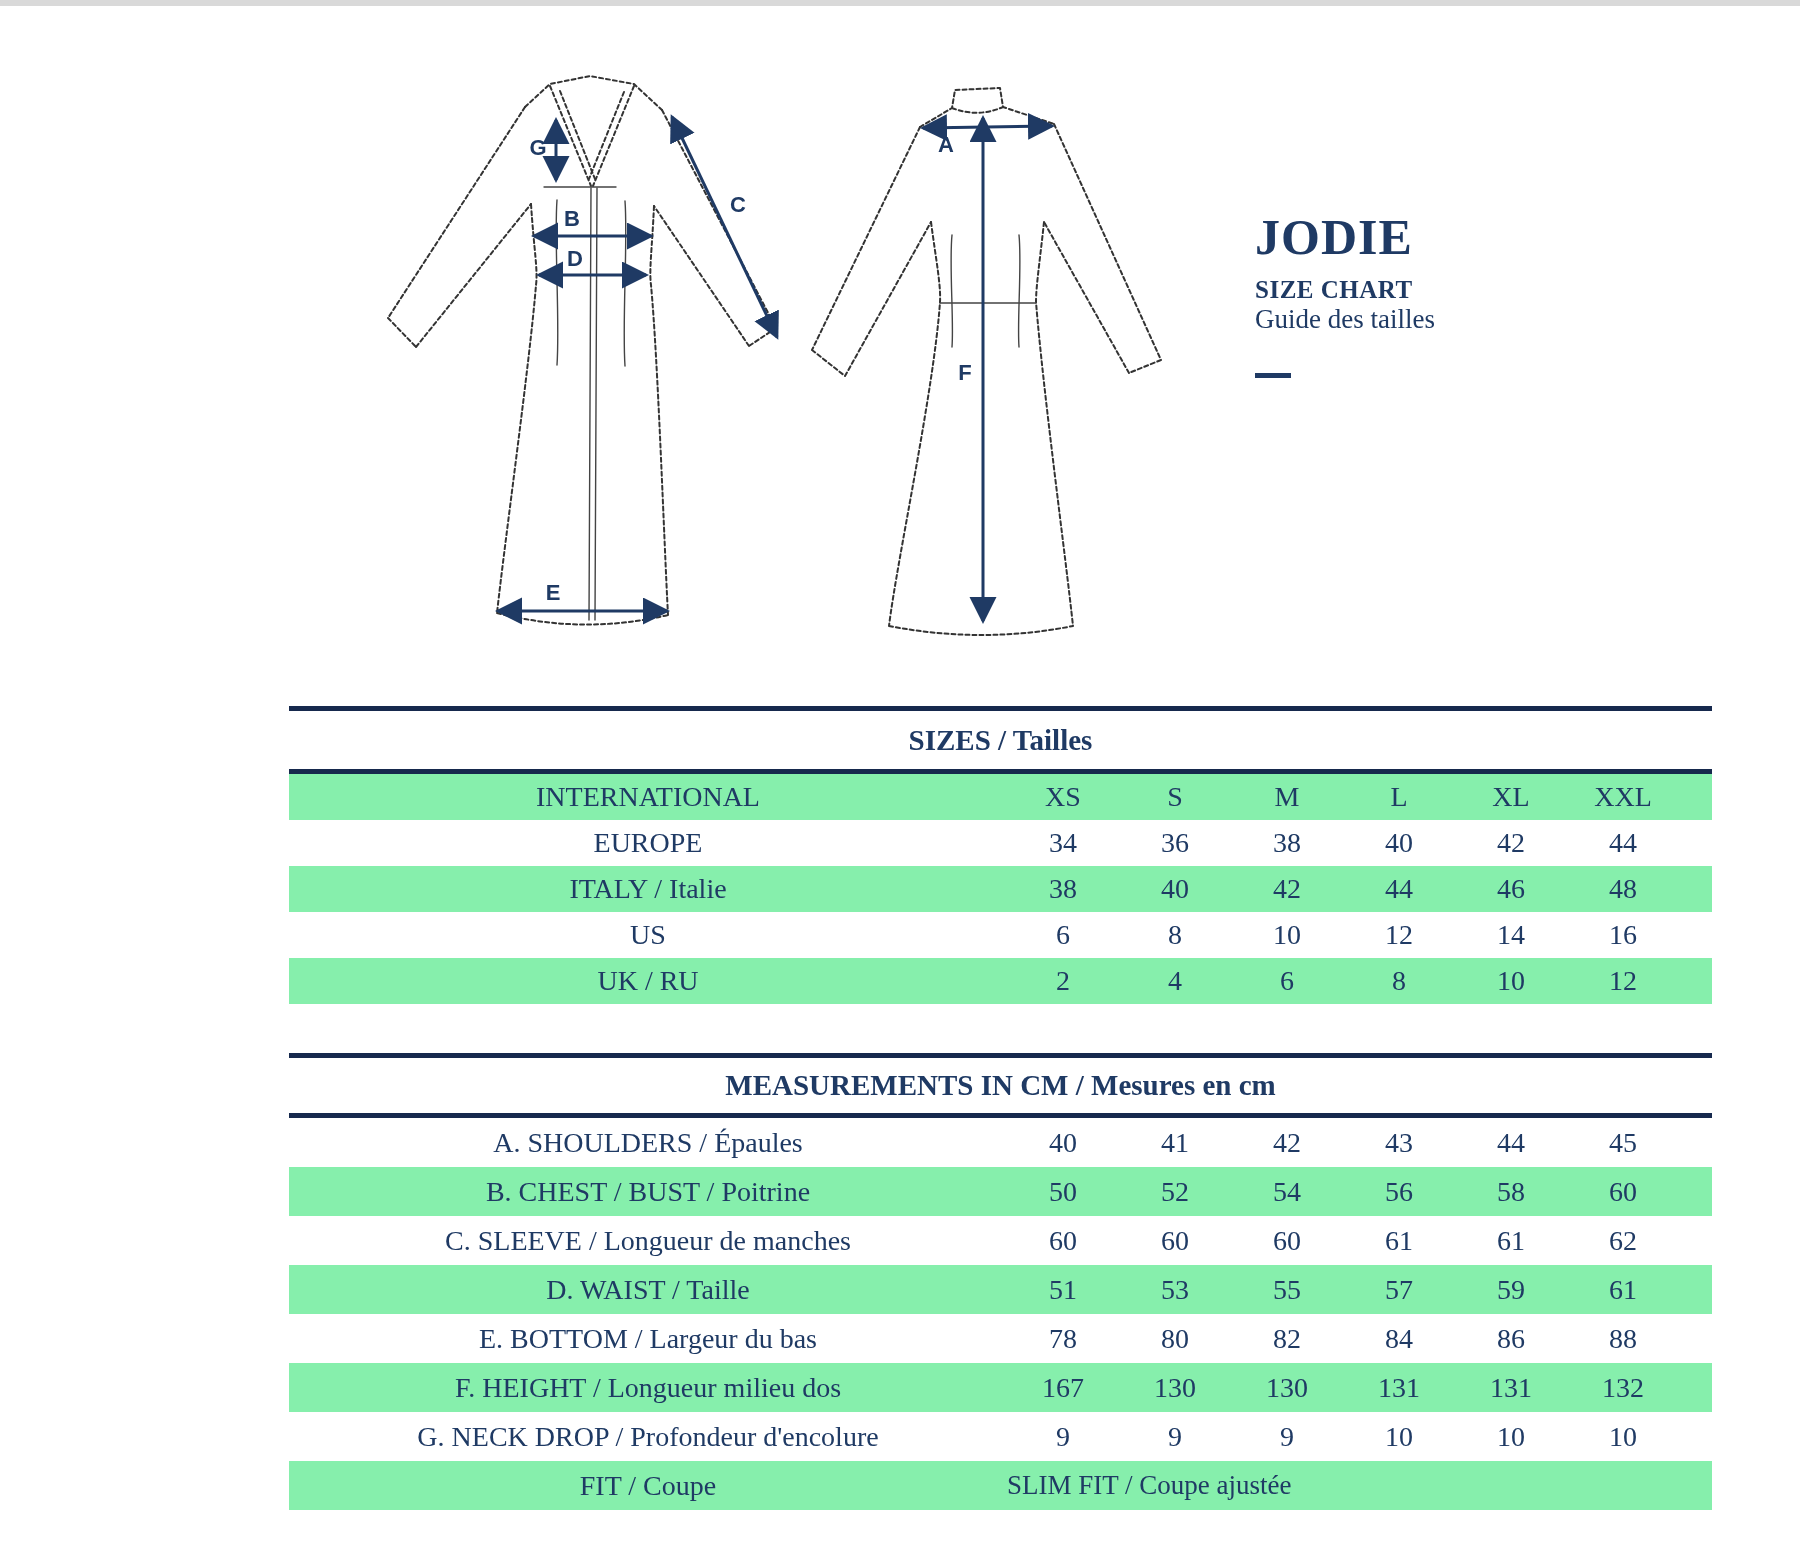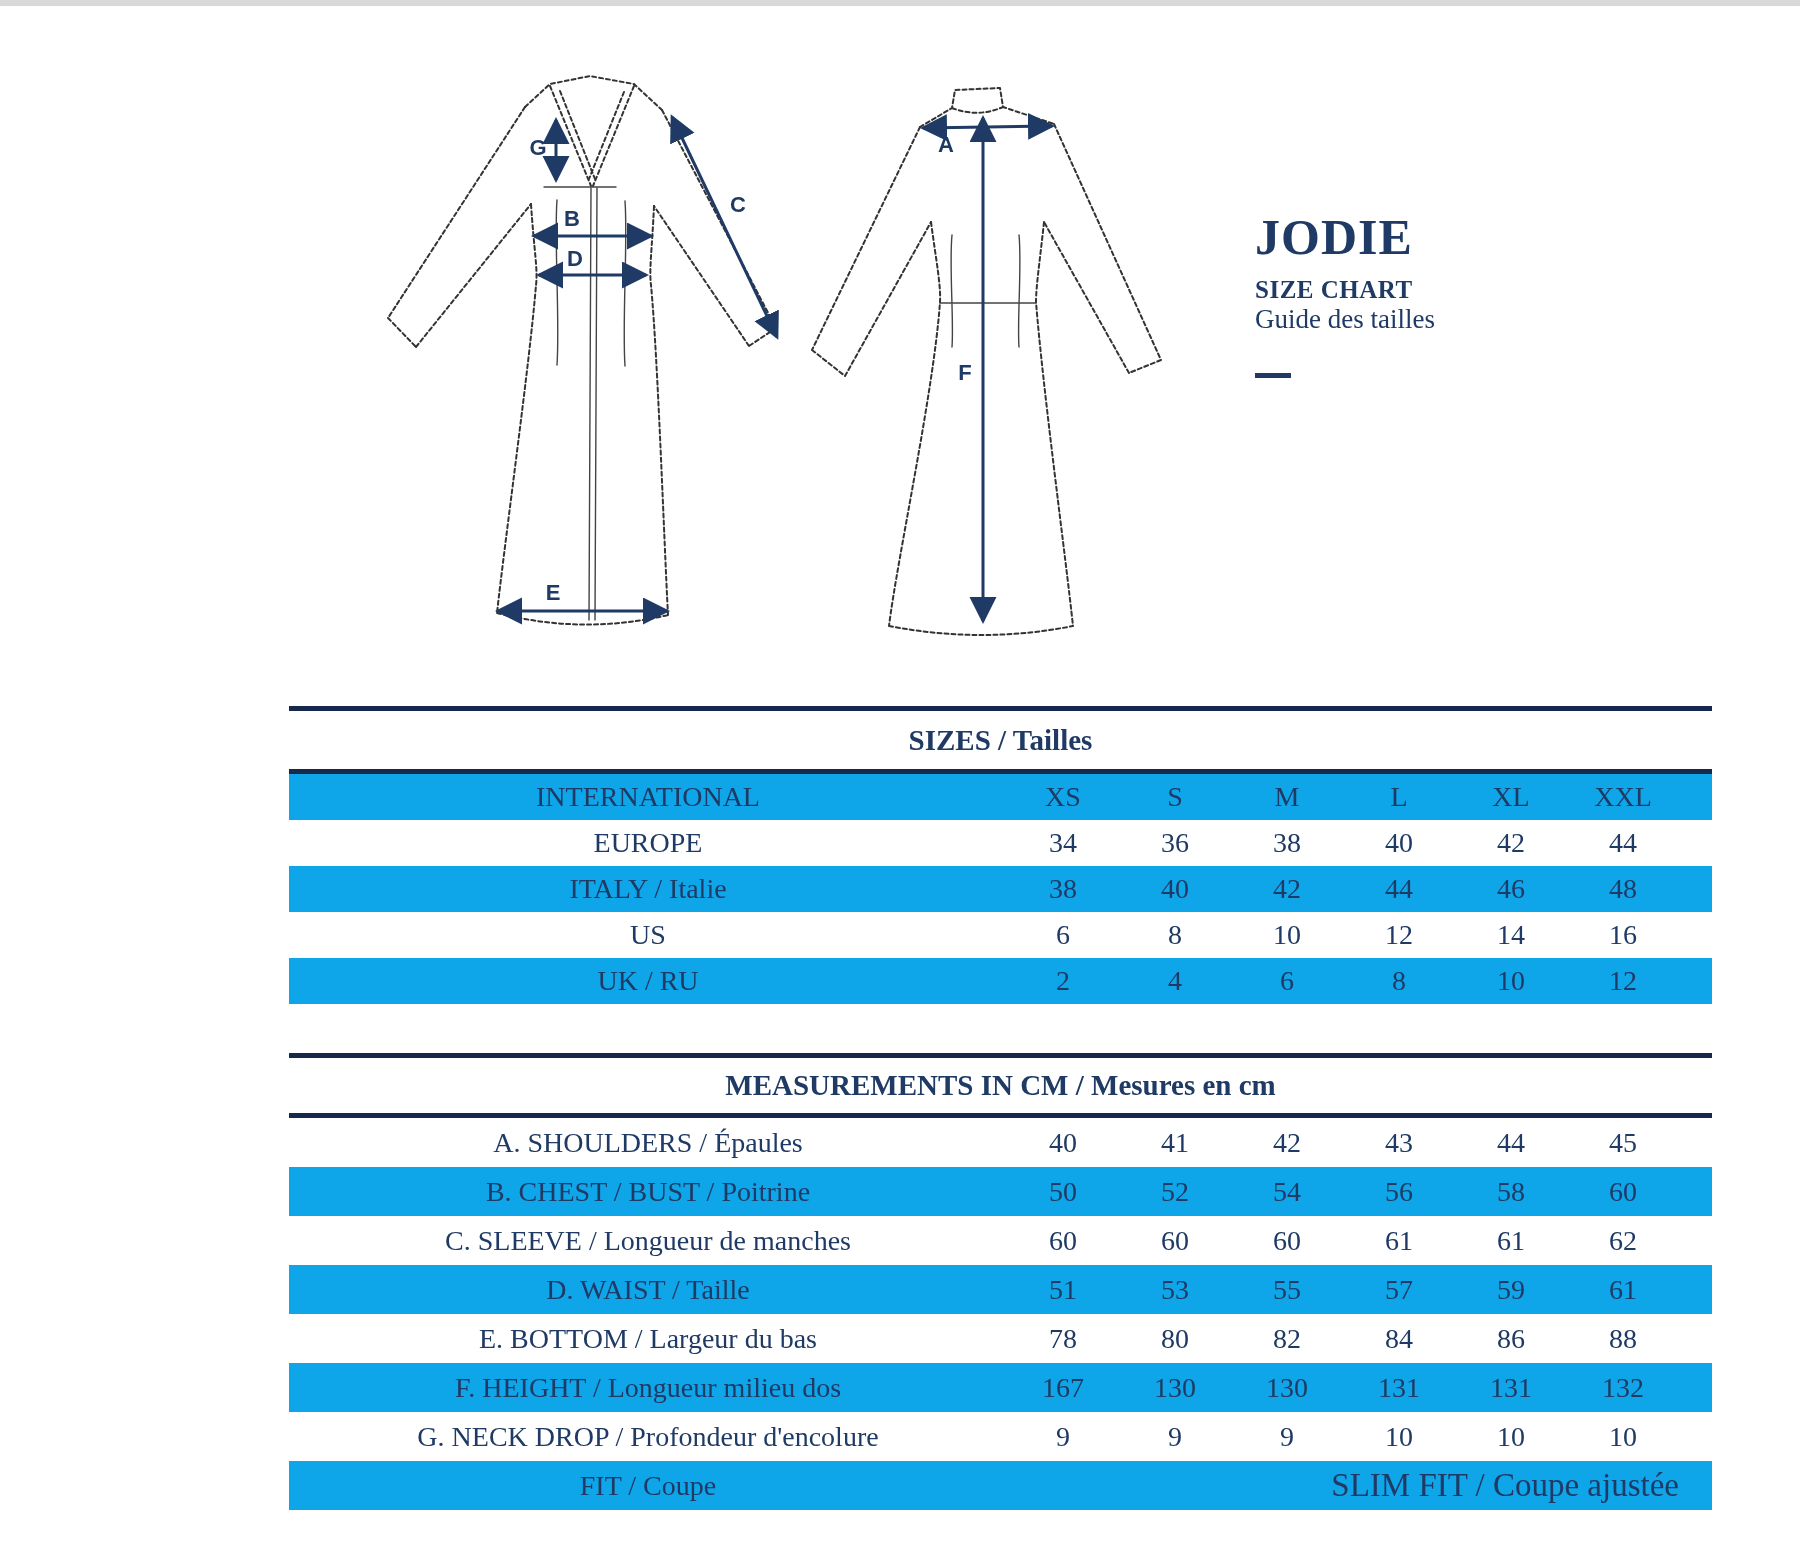--- a/index.html
+++ b/index.html
@@ -28,25 +28,25 @@
   .tbl{position:absolute;left:289px;width:1423px;}
   .sizes-tbl{top:706px;}
   .meas-tbl{top:1053px;}
   .rule{height:5px;background:#16294d;}
   .thead{height:58px;display:flex;align-items:center;justify-content:center;
          font-size:29px;font-weight:bold;}
   .meas-tbl .thead{height:55px;}
   .row{display:grid;grid-template-columns:718px repeat(6,112px);align-items:center;}
   .sizes-tbl .row{height:46px;}
   .meas-tbl .row{height:49px;}
-  .row.striped{background:#0ea5e9;}
+  .row.striped{background:#86efac;}
   .row .lbl{text-align:center;font-size:28px;}
   .row .val{text-align:center;font-size:28px;}
   .row.spanrow{grid-template-columns:718px 672px;}
-  .row.spanrow .spanval{text-align:right;font-size:33px;}
+  .row.spanrow .spanval{text-align:left;font-size:27px;}
 </style>
 </head>
 <body>
 
 <div class="page">
   <div class="top-border"></div>
 
   <svg class="front-svg" width="470" height="620" viewBox="0 0 470 620" xmlns="http://www.w3.org/2000/svg">
     <defs>
       <marker id="ahf" markerWidth="10" markerHeight="10" refX="8" refY="4.5" orient="auto-start-reverse">

